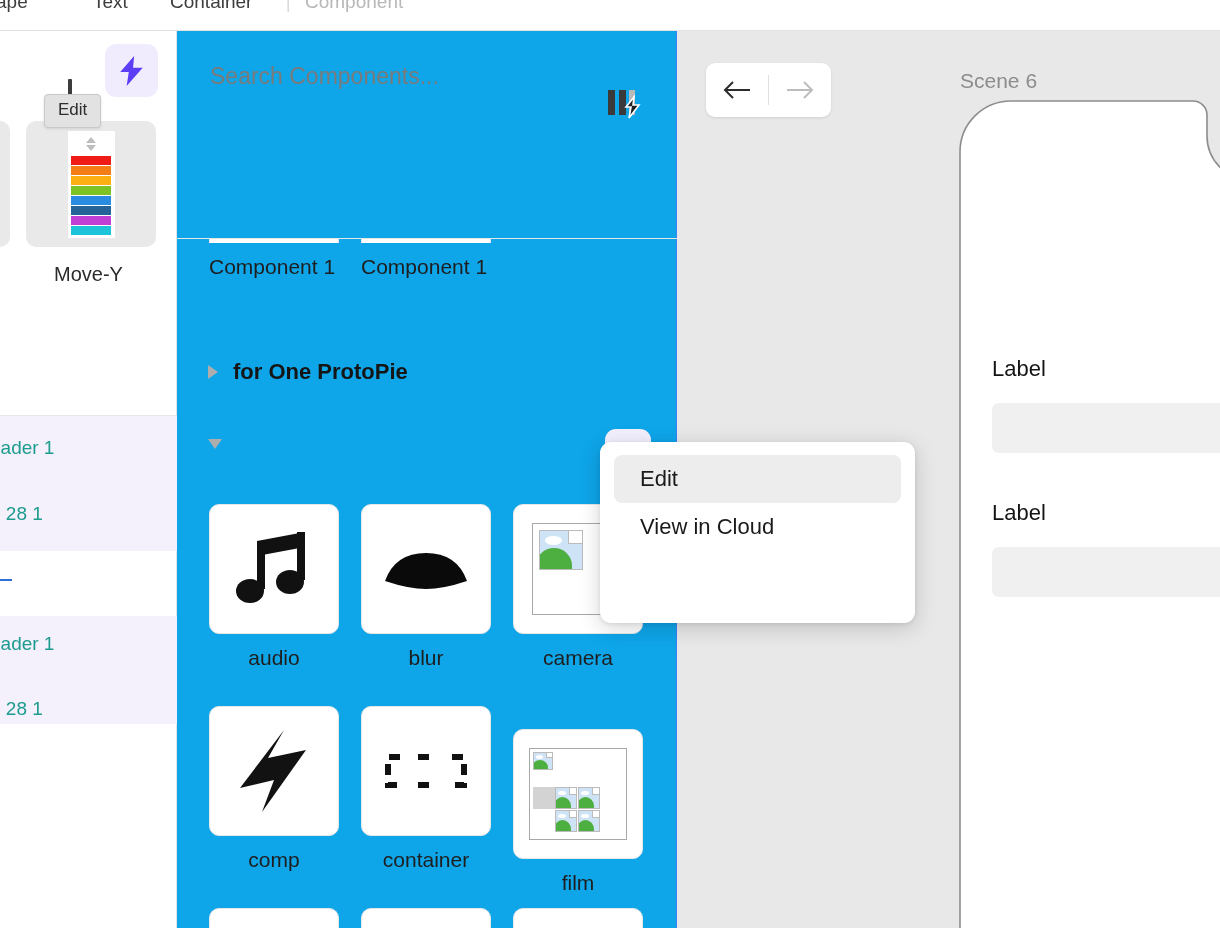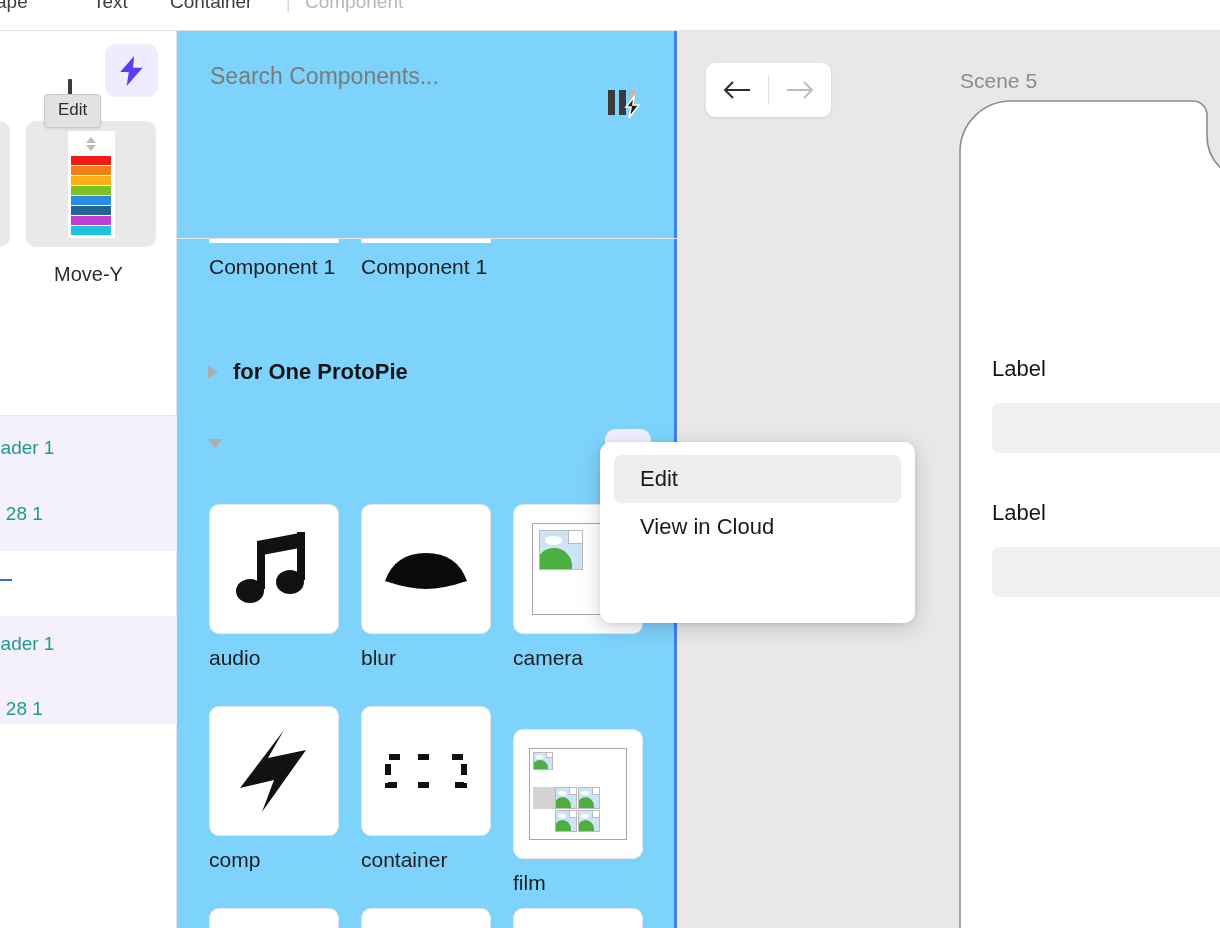--- a/index.html
+++ b/index.html
@@ -96,21 +96,21 @@
   .layer-row.sel { background: #f4f1fd; }
   .layer-row span { margin-left: -10px; }
   .layer-underline {
     position: absolute; height: 2px; background: #2f6fd8;
   }
 
   
   .comp-panel {
     position: absolute; left: 177px; top: 31px;
     width: 500px; height: 897px;
-    background: #7dd3fc; border-right: 3px solid #3b82f6;
+    background: #0ea5e9; border-right: 1px solid #3b82f6;
   }
   .search-row {
     position: absolute; left: 0; top: 0; width: 500px; height: 95px;
     display: flex; align-items: center;
   }
   .search-input {
     position: absolute; left: 33px; top: 32px;
     border: none; outline: none; background: transparent;
     font-family: "Liberation Sans", sans-serif;
     font-size: 23px; color: #2d2d2d; width: 380px;
@@ -164,21 +164,21 @@
 
   .kebab-btn {
     position: absolute; left: 428px; top: 190px;
     width: 46px; height: 46px; border-radius: 11px;
     background: #f2efff;
     display: flex; flex-direction: column; align-items: center; justify-content: center;
     gap: 4px; cursor: pointer;
   }
   .kebab-dot { width: 4px; height: 4px; border-radius: 50%; background: #6a6a6a; }
 
-  .grid-item { position: absolute; width: 130px; }
+  .grid-item { position: absolute; width: 130px; text-align: center; }
   .grid-tile {
     width: 130px; height: 130px;
     border: 1px solid #e7e7e7; border-radius: 10px;
     background: #ffffff;
     display: flex; align-items: center; justify-content: center;
     overflow: hidden; cursor: pointer;
   }
   .grid-name {
     margin-top: 12px; font-size: 21px; color: #1e1e1e; white-space: nowrap;
   }
@@ -466,21 +466,21 @@
         </svg>
       </div>
       <div class="nav-split"></div>
       <div class="nav-btn">
         <svg width="30" height="22" viewBox="0 0 30 22">
           <path d="M2 11 H27 M19 3 L27 11 L19 19" fill="none" stroke="#bdbdbd" stroke-width="2"></path>
         </svg>
       </div>
     </div>
 
-    <div class="scene-title">Scene 5</div>
+    <div class="scene-title">Scene 6</div>
 
     <svg class="scene-outline" viewBox="0 0 400 860">
       <path d="M 52 1 H 234 A 14 14 0 0 1 248 15 V 36 A 44 44 0 0 0 292 80 H 399 V 859 H 1 V 52 A 51 51 0 0 1 52 1 Z" fill="#ffffff" stroke="#8d8d8d" stroke-width="1.6"></path>
     </svg>
 
     <div class="field-label" style="left:315px; top:325px;">Label</div>
     <div class="field-box" style="left:315px; top:372px; width:240px;"></div>
 
     <div class="field-label" style="left:315px; top:469px;">Label</div>
     <div class="field-box" style="left:315px; top:516px; width:240px;"></div>

